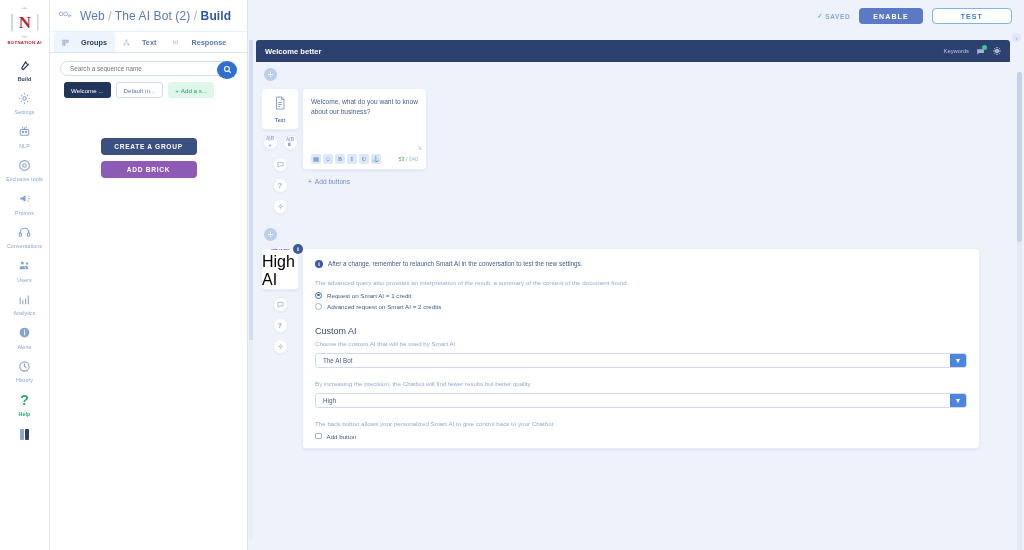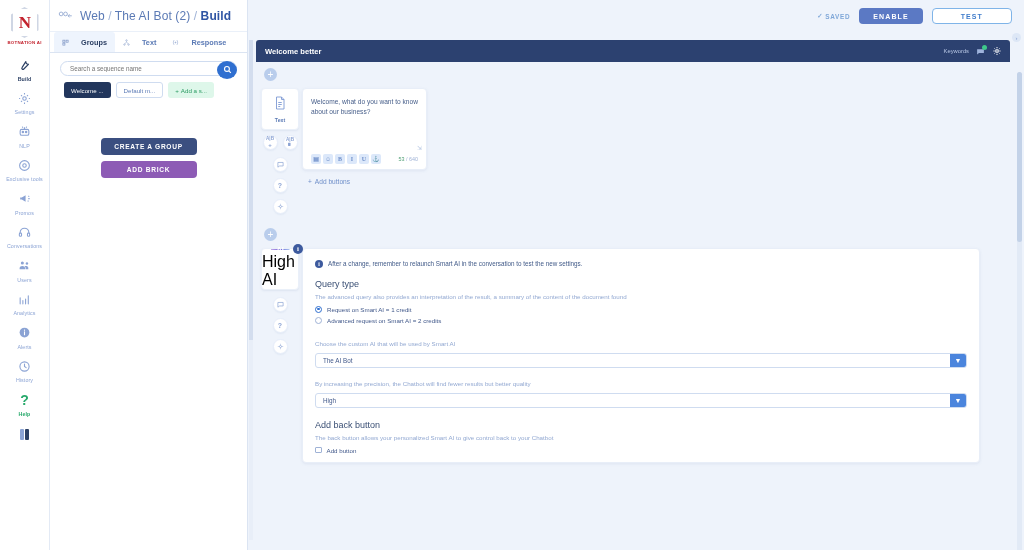--- a/index.html
+++ b/index.html
@@ -613,47 +613,46 @@
               </div>
             </div>
           </div>
 
           <div class="settings">
             <div class="note">
               <span class="dot">i</span>
               <span class="txt">After a change, remember to relaunch Smart AI in the conversation to test the new settings.</span>
             </div>
 
-            <div class="sec-h">Query type</div>
             <div class="sec-d">The advanced query also provides an interpretation of the result, a summary of the content of the document found</div>
             <div class="radio-row">
               <span class="radio on"></span>
               <span class="radio-lbl">Request on Smart AI = 1 credit</span>
             </div>
             <div class="radio-row">
               <span class="radio"></span>
               <span class="radio-lbl">Advanced request on Smart AI = 2 credits</span>
             </div>
 
             <div class="gap"></div>
+            <div class="sec-h">Custom AI</div>
             <div class="sec-d">Choose the custom AI that will be used by Smart AI</div>
             <div class="select">
               <span class="val">The AI Bot</span>
               <span class="arrow">▼</span>
             </div>
 
             <div class="gap"></div>
             <div class="sec-d">By increasing the precision, the Chatbot will find fewer results but better quality</div>
             <div class="select">
               <span class="val">High</span>
               <span class="arrow">▼</span>
             </div>
 
             <div class="gap"></div>
-            <div class="sec-h">Add back button</div>
             <div class="sec-d">The back button allows your personalized Smart AI to give control back to your Chatbot</div>
             <div class="check-row">
               <span class="cbx"></span>
               <span class="cbx-lbl">Add button</span>
             </div>
           </div>
         </div>
 
       </div>
 

